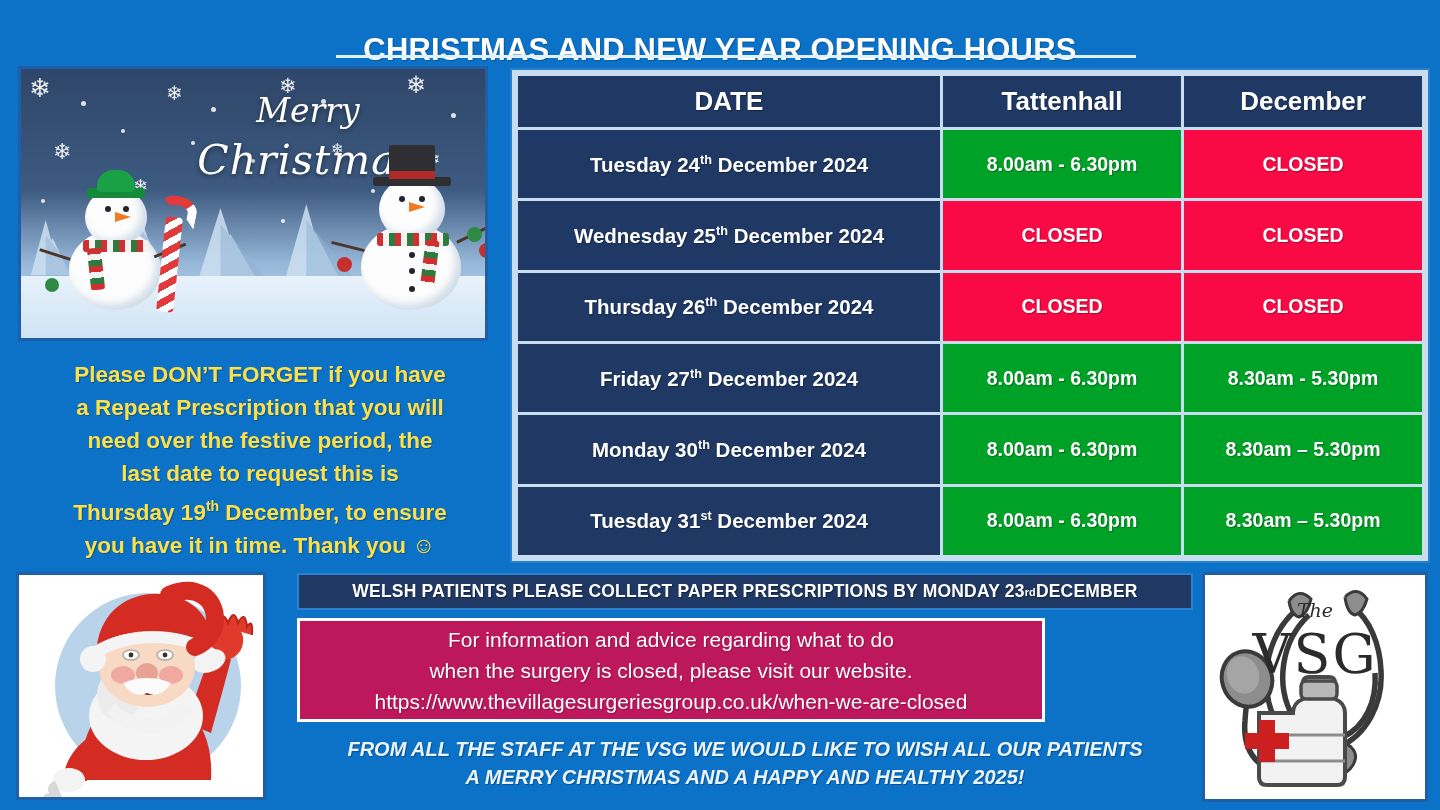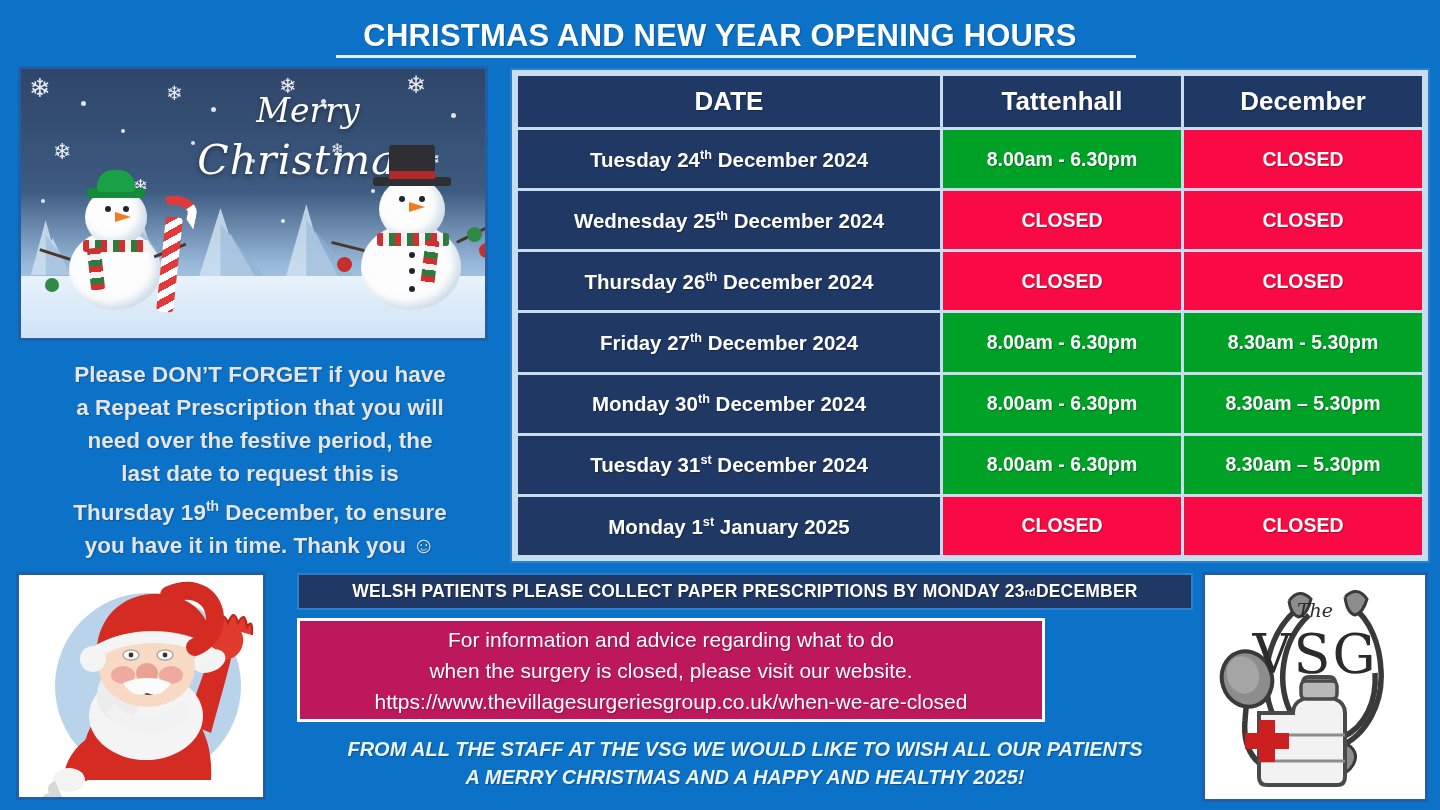--- a/index.html
+++ b/index.html
@@ -12,21 +12,21 @@
   }
   #poster {
     position: relative;
     width: 1440px; height: 810px;
     background: #0c72c8;
   }
 
   
   .title {
     position: absolute;
-    top: 18px; left: 0; width: 1440px;
+    top: 32px; left: 0; width: 1440px;
     text-align: center;
     font-size: 31px;
     font-weight: bold;
     color: #ffffff;
     letter-spacing: 0.2px;
     text-shadow: 1px 1px 1px rgba(0,0,0,0.25);
   }
   .title-underline {
     position: absolute;
     top: 55px; left: 336px; width: 800px; height: 3px;
@@ -82,21 +82,21 @@
     border-radius: 50% 50% 0 0;
     transform: rotate(12deg);
   }
   .arm { position: absolute; height: 3px; background: #4a372a; }
 
   
   .notice {
     position: absolute;
     left: 14px; top: 358px; width: 492px;
     text-align: center;
-    color: #e5e5e5;
+    color: #fde047;
     font-size: 22.5px;
     font-weight: bold;
     line-height: 33px;
     text-shadow: 1px 1px 1px rgba(0,0,0,.25);
   }
   sup { font-size: 0.62em; vertical-align: super; }
 
   
   .table-wrap {
     position: absolute;
@@ -327,25 +327,20 @@
           <tr>
             <td class="td-date"><span>Monday 30</span><sup>th</sup><span> December 2024</span></td>
             <td class="cell-open">8.00am - 6.30pm</td>
             <td class="cell-open">8.30am – 5.30pm</td>
           </tr>
           <tr>
             <td class="td-date"><span>Tuesday 31</span><sup>st</sup><span> December 2024</span></td>
             <td class="cell-open">8.00am - 6.30pm</td>
             <td class="cell-open">8.30am – 5.30pm</td>
           </tr>
-          <tr>
-            <td class="td-date"><span>Monday 1</span><sup>st</sup><span> January 2025</span></td>
-            <td class="cell-closed">CLOSED</td>
-            <td class="cell-closed">CLOSED</td>
-          </tr>
         </tbody>
     </table>
   </div>
 
   <div class="santa-box">
     <div class="santa-circle"></div>
     <svg viewBox="0 0 250 228" width="250" height="228" style="position:absolute;left:0;top:0;">
 
       <path d="M62 205 C60 150 85 120 126 120 C168 120 195 152 192 205 Z" fill="#d42b23"></path>
 

